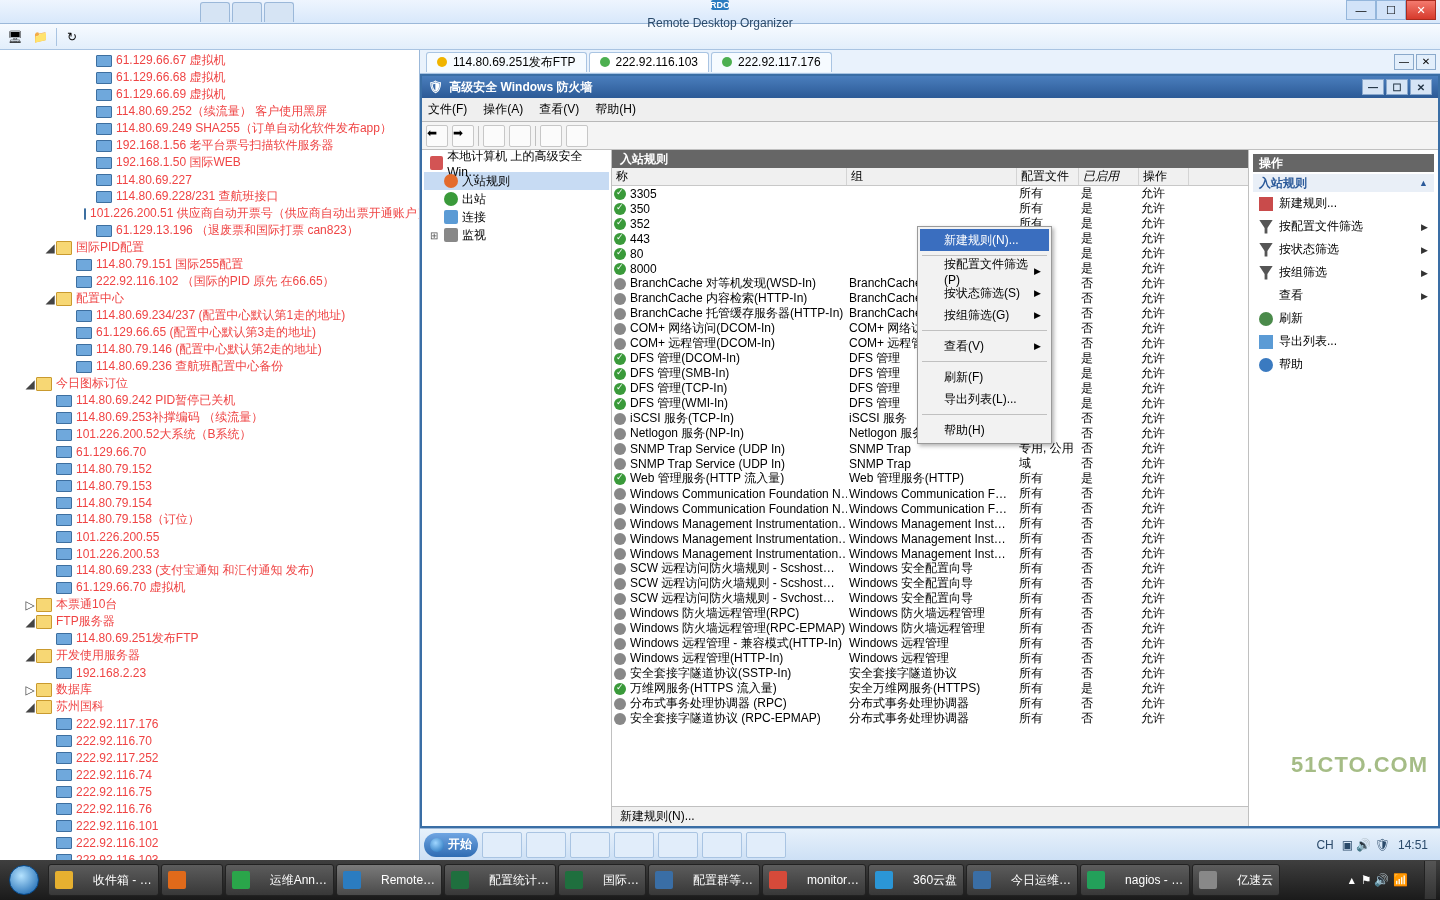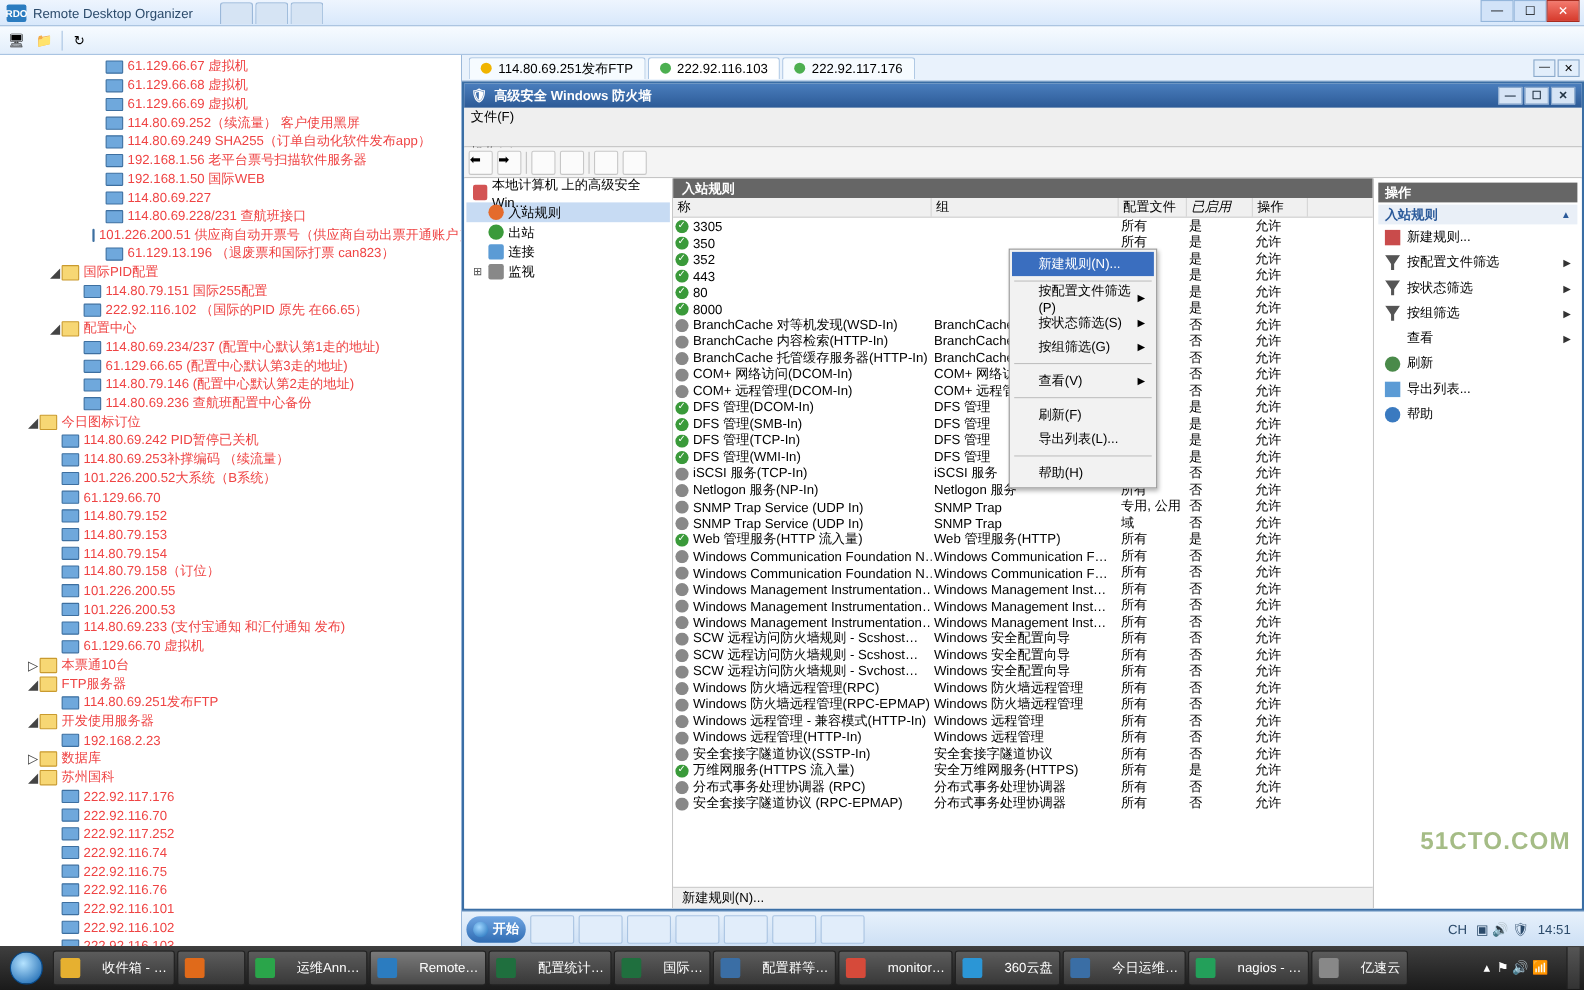--- a/index.html
+++ b/index.html
@@ -1,19 +1,19 @@
 <!DOCTYPE html>
 <html><head>
 <meta charset="utf-8">
 <style>
 * { margin:0; padding:0; box-sizing:border-box; font-family:"Microsoft YaHei",Tahoma,SimSun,sans-serif; font-size:12px; }
 html,body { width:1440px; height:900px; overflow:hidden; background:#d6e4f4; }
 
 
-.rdo-title { height:24px; background:linear-gradient(#eef5fe,#d8e8fb); border-bottom:1px solid #9bb8d9; display:flex; align-items:center; padding:0 6px; gap:6px; }
+.rdo-title { height:24px; background:linear-gradient(#eef5fe,#d8e8fb); border-bottom:1px solid #9bb8d9; display:flex; align-items:center; padding:0 6px; gap:6px;flex-direction:column; }
 .rdo-title .logo { width:18px; height:16px; background:#2b7cc0; color:#fff; font-size:9px; font-weight:bold; display:flex; align-items:center; justify-content:center; border-radius:2px; }
 .rdo-title span.t { color:#2b4a6a; }
 
 
 .rdo-toolbar { height:26px; background:linear-gradient(#f7fbff,#e2eefb); border-bottom:1px solid #a9c4e2; display:flex; align-items:center; padding:0 4px; gap:4px; }
 .rdo-toolbar .btn { width:22px; height:20px; border:1px solid transparent; border-radius:2px; display:flex; align-items:center; justify-content:center; }
 
 .main-split { display:flex; height:calc(900px - 24px - 26px - 40px); }
 
 
@@ -35,21 +35,21 @@
 .tab-strip .dot { width:10px;height:10px;border-radius:50%; background:#4caf50; }
 .tab-strip .dot.y { background:#f0b400; }
 .tab-strip .sys { margin-left:auto; display:flex; gap:2px; padding-right:4px;}
 .tab-strip .sys div{width:20px;height:16px;border:1px solid #8aa9cb;background:#e2eefb;font-size:10px;display:flex;align-items:center;justify-content:center;}
 
 
 .fw-window { flex:1; display:flex; flex-direction:column; border:2px solid #3a6ea5; margin:0; }
 .fw-title { height:22px; background:linear-gradient(#4a7ebd,#2c5a96); color:#fff; display:flex; align-items:center; padding:0 6px; gap:6px; font-weight:bold; }
 .fw-title .winbtns{margin-left:auto;display:flex;gap:2px;}
 .fw-title .winbtns div{width:22px;height:16px;background:#d6e4f5;color:#234;border:1px solid #89a8cd;font-size:10px;display:flex;align-items:center;justify-content:center;}
-.fw-menu { height:36px; background:#efefef; border-bottom:1px solid #b8b8b8; display:flex; padding:0 6px; gap:16px;flex-direction:column; }
+.fw-menu { height:24px; background:#efefef; border-bottom:1px solid #b8b8b8; display:flex; align-items:center; padding:0 6px; gap:16px; }
 .fw-menu span{color:#000;}
 .fw-tools { height:28px; background:#f4f4f4; border-bottom:1px solid #c0c0c0; display:flex; align-items:center; padding:0 4px; gap:4px; }
 .fw-tools .tb{width:22px;height:22px;border:1px solid #c7c7c7;background:#fbfbfb;border-radius:2px;}
 
 .fw-body { flex:1; display:flex; overflow:hidden; }
 .fw-nav { width:190px; background:#fff; border-right:1px solid #c0c0c0; padding:4px 2px; }
 .fw-nav .navrow { display:flex; align-items:center; height:18px; padding-left:6px; gap:4px; }
 .fw-nav .navrow.sel { background:#c7dbf3; }
 .fw-nav .ic{width:14px;height:14px;}
 .fw-nav .ic.sh{background:#d35454;border-radius:2px;}

